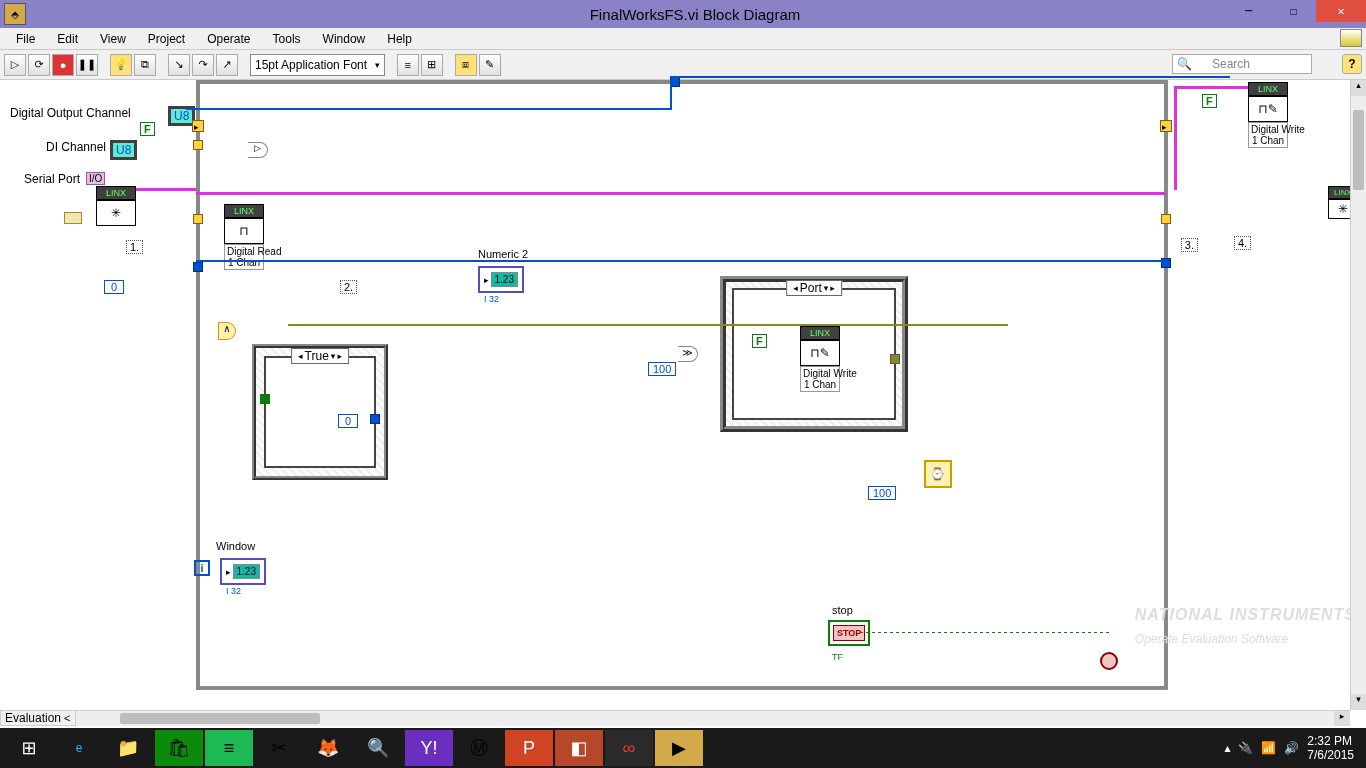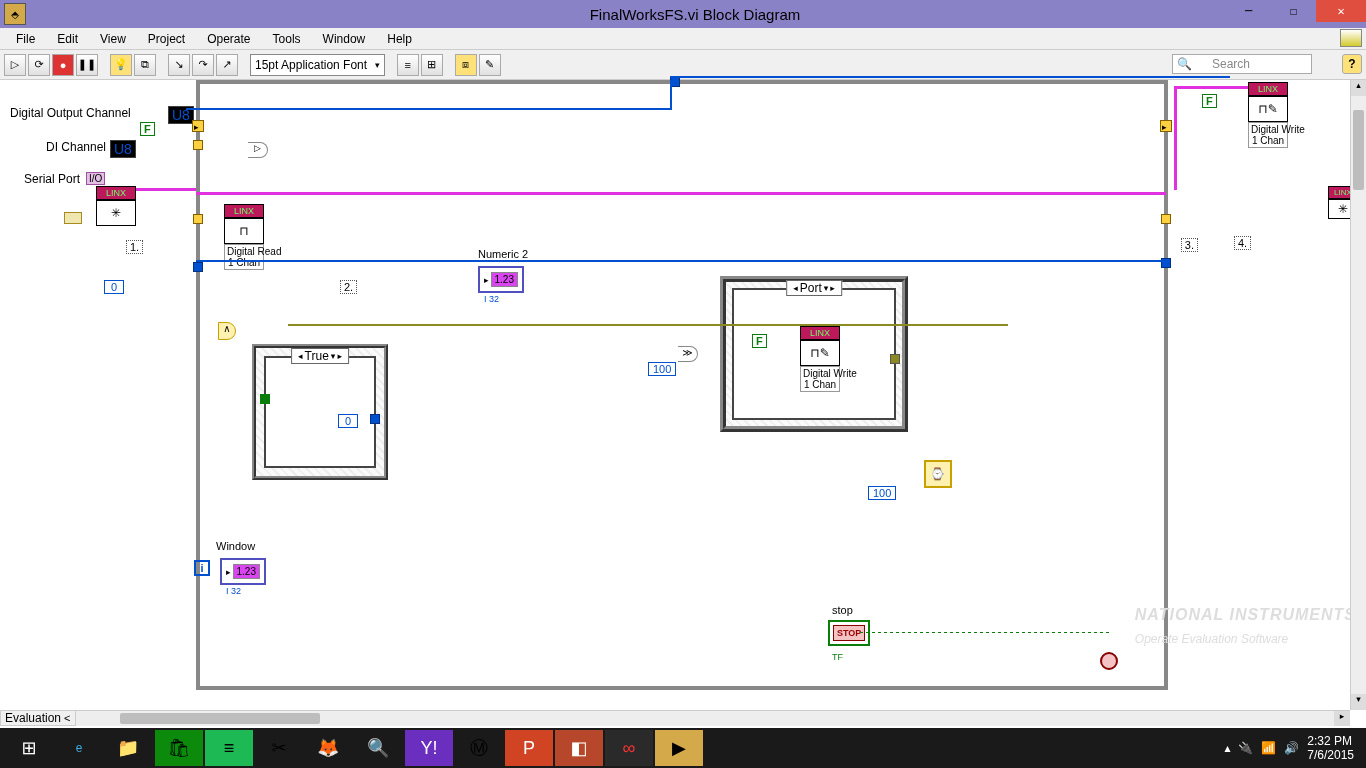--- a/index.html
+++ b/index.html
@@ -35,30 +35,30 @@
 
 .while-loop { border: 4px solid #888; background: #fff; }
 .flat-seq { border: 2px solid #555; background: #fff; }
 .case { border: 2px solid #444; background: #fff; }
 .case-sel { position: absolute; top: -10px; left: 50%; transform: translateX(-50%); background: #fff; border: 1px solid #666; padding: 0 6px; font-size: 11px; display: flex; align-items: center; gap: 2px;}
 .case-sel .arrow { font-size: 9px; }
 
 .node-label { font-size: 12px; white-space: nowrap; }
 .const-box { border: 1px solid #0050d0; background: #fff; color: #0050d0; padding: 0 4px; font-size: 11px; display: inline-block; min-width: 20px; text-align: center;}
 .bool-const { border:1px solid #0a7d0a; background:#fff; color:#0a7d0a; padding:0 3px; font-size:11px; font-weight:bold;}
-.u8-box { border: 1px solid #404040; background:#000000; color:#0050d0; font-size:14px; padding: 0 3px;}
+.u8-box { border: 3px solid #404040; background:#5eead4; color:#0050d0; font-size:12px; padding: 0 3px;}
 .io-box { border:1px solid #a04fa0; background:#e3c0e3; font-size:10px; padding: 0 2px;}
 
 .linx-vi { width: 40px; }
-.linx-vi .hdr { background:#be185d; color:#6f6; font-size:9px; text-align:center; padding:1px 0; border:1px solid #000;}
+.linx-vi .hdr { background:#404040; color:#6f6; font-size:9px; text-align:center; padding:1px 0; border:1px solid #000;}
 .linx-vi .body { height: 26px; background:#fff; border:1px solid #000; display:flex; align-items:center; justify-content:center;}
 .linx-vi .cap { background:#fff; border:1px solid #999; font-size:10px; text-align:center; padding: 1px 2px; white-space: nowrap;}
 
 .indicator { border:2px solid #5050c0; padding: 4px; display:flex; align-items:center; gap:2px;}
-.indicator .inner { border:1px solid #888; background:#d946ef; font-size:10px; padding: 1px 3px;}
+.indicator .inner { border:1px solid #888; background:#14b8a6; font-size:10px; padding: 1px 3px;}
 .ind-lbl { font-size: 11px; }
 
 .tunnel { width:10px; height:10px; background:#0050d0; border:1px solid #003080;}
 .sreg { width:12px; height:12px; background:#ffd040; border:1px solid #806000; transform: rotate(0deg);}
 .sreg::before { content:"▸"; color:#000; font-size:9px; position:relative; top:-2px; left:1px;}
 .step-lbl { border:1px dotted #555; padding: 0 3px; font-size:11px;}
 
 .stop-btn { border:2px solid #0a7d0a; padding:3px;}
 .stop-btn .inner { background:#f4c4c4; border:1px solid #800; color:#900; font-size:9px; font-weight:bold; padding:2px 3px;}
 

